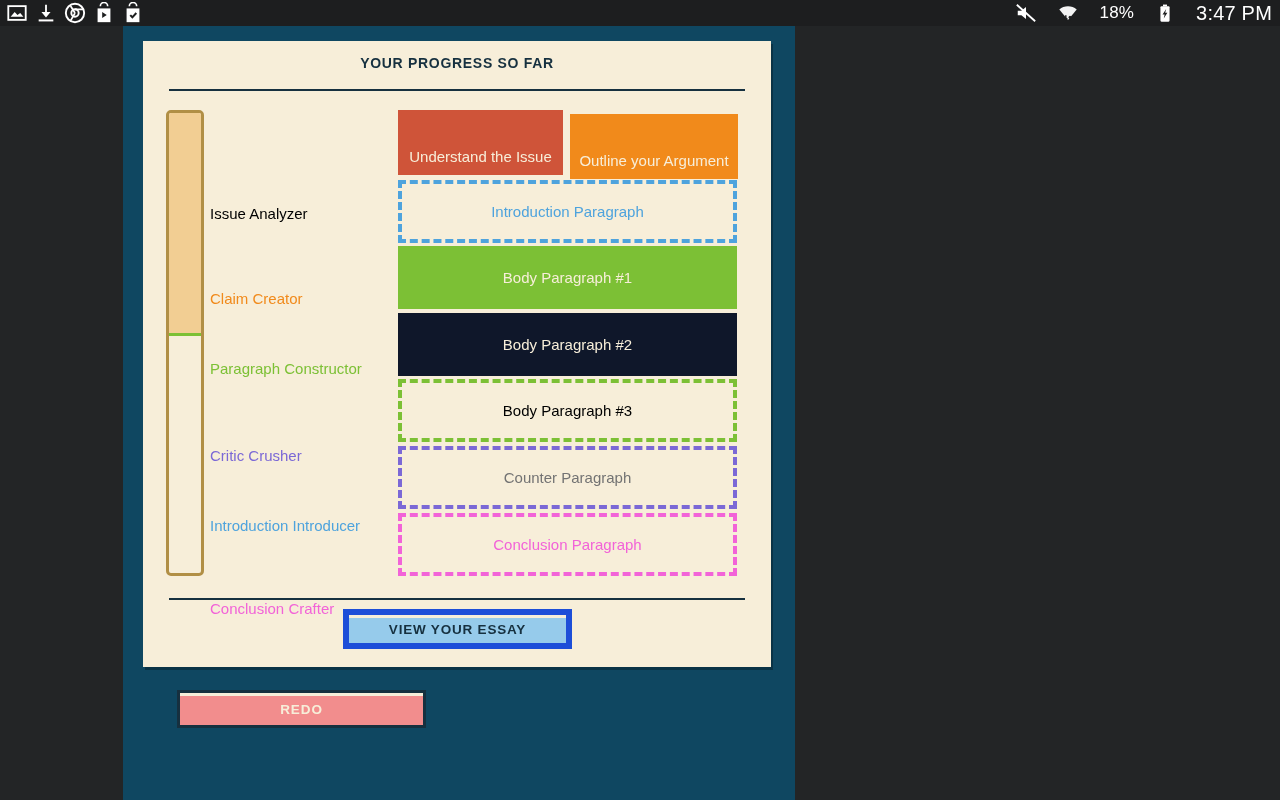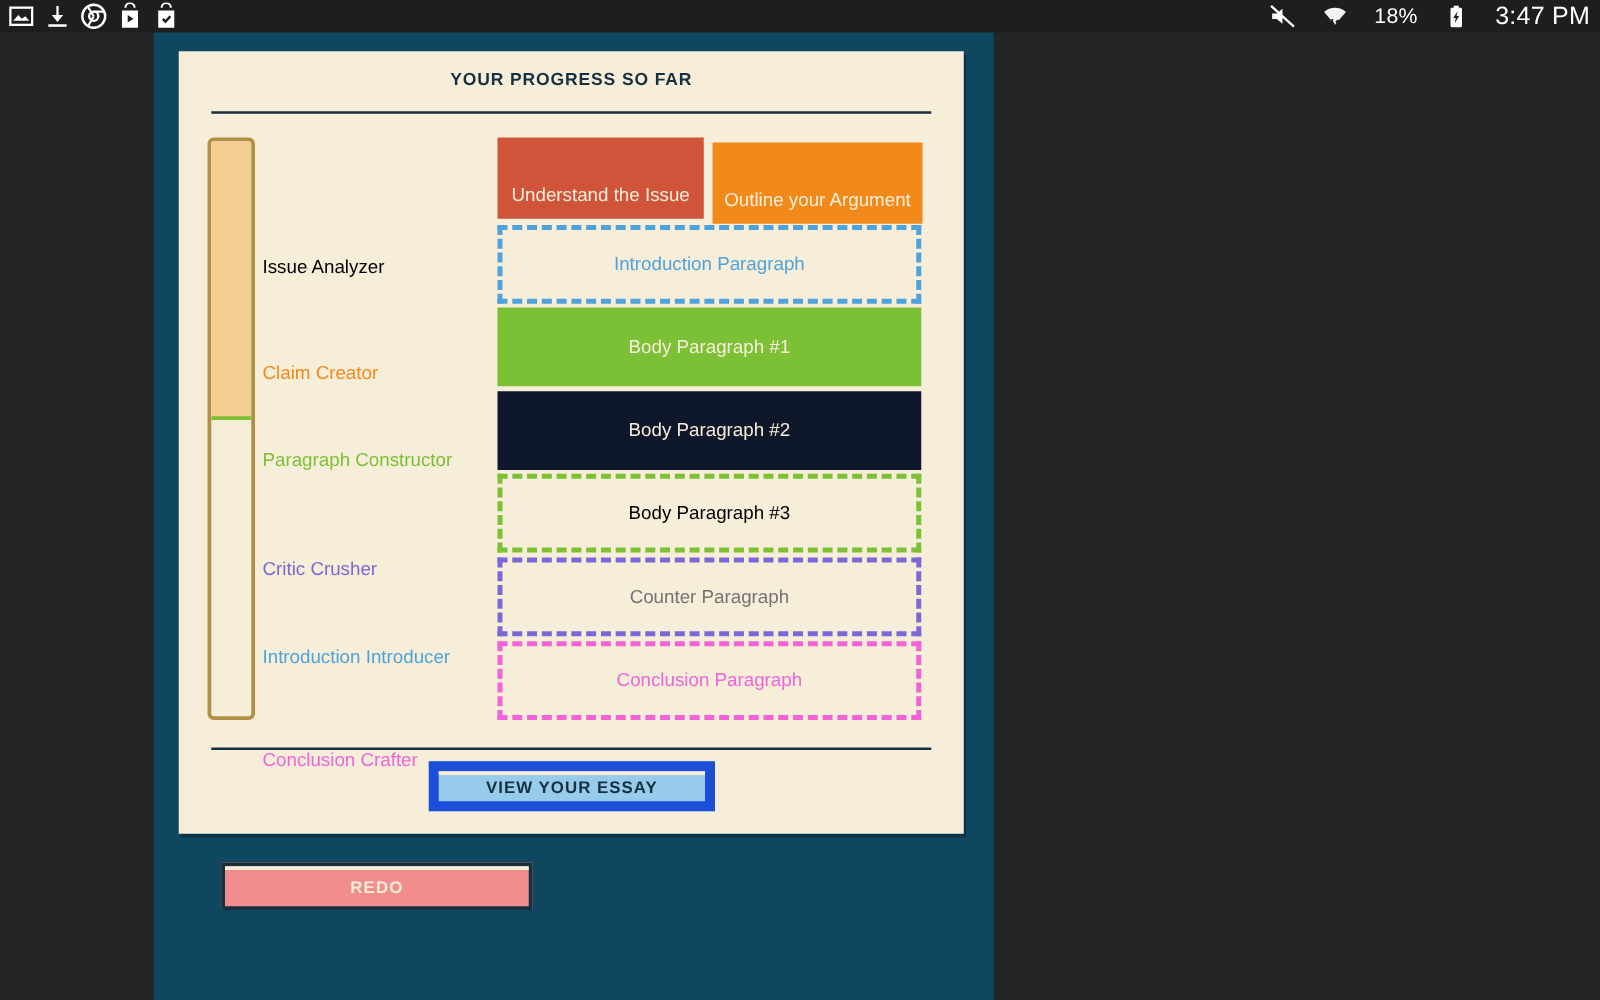--- a/index.html
+++ b/index.html
@@ -83,21 +83,21 @@
     font-size:15px; color:#f7eed9;
     display:flex; align-items:flex-end; justify-content:center;
     padding-bottom:10px;
   }
   .dashed{ background:transparent; }
 
   
   #view-essay{
     position:absolute; left:200px; top:568px;
     width:229px; height:40px;
-    background:#96cbeb; border:8px solid #1d4ed8;
+    background:#96cbeb; border:6px solid #1d4ed8;
     color:#16303f; font-size:13.5px; font-weight:bold; letter-spacing:.8px;
     display:flex; align-items:center; justify-content:center;
     cursor:pointer;
   }
   #view-essay::before{
     content:""; position:absolute; left:0; top:0; right:0; height:3px;
     background:#f7eed9;
   }
 
   

